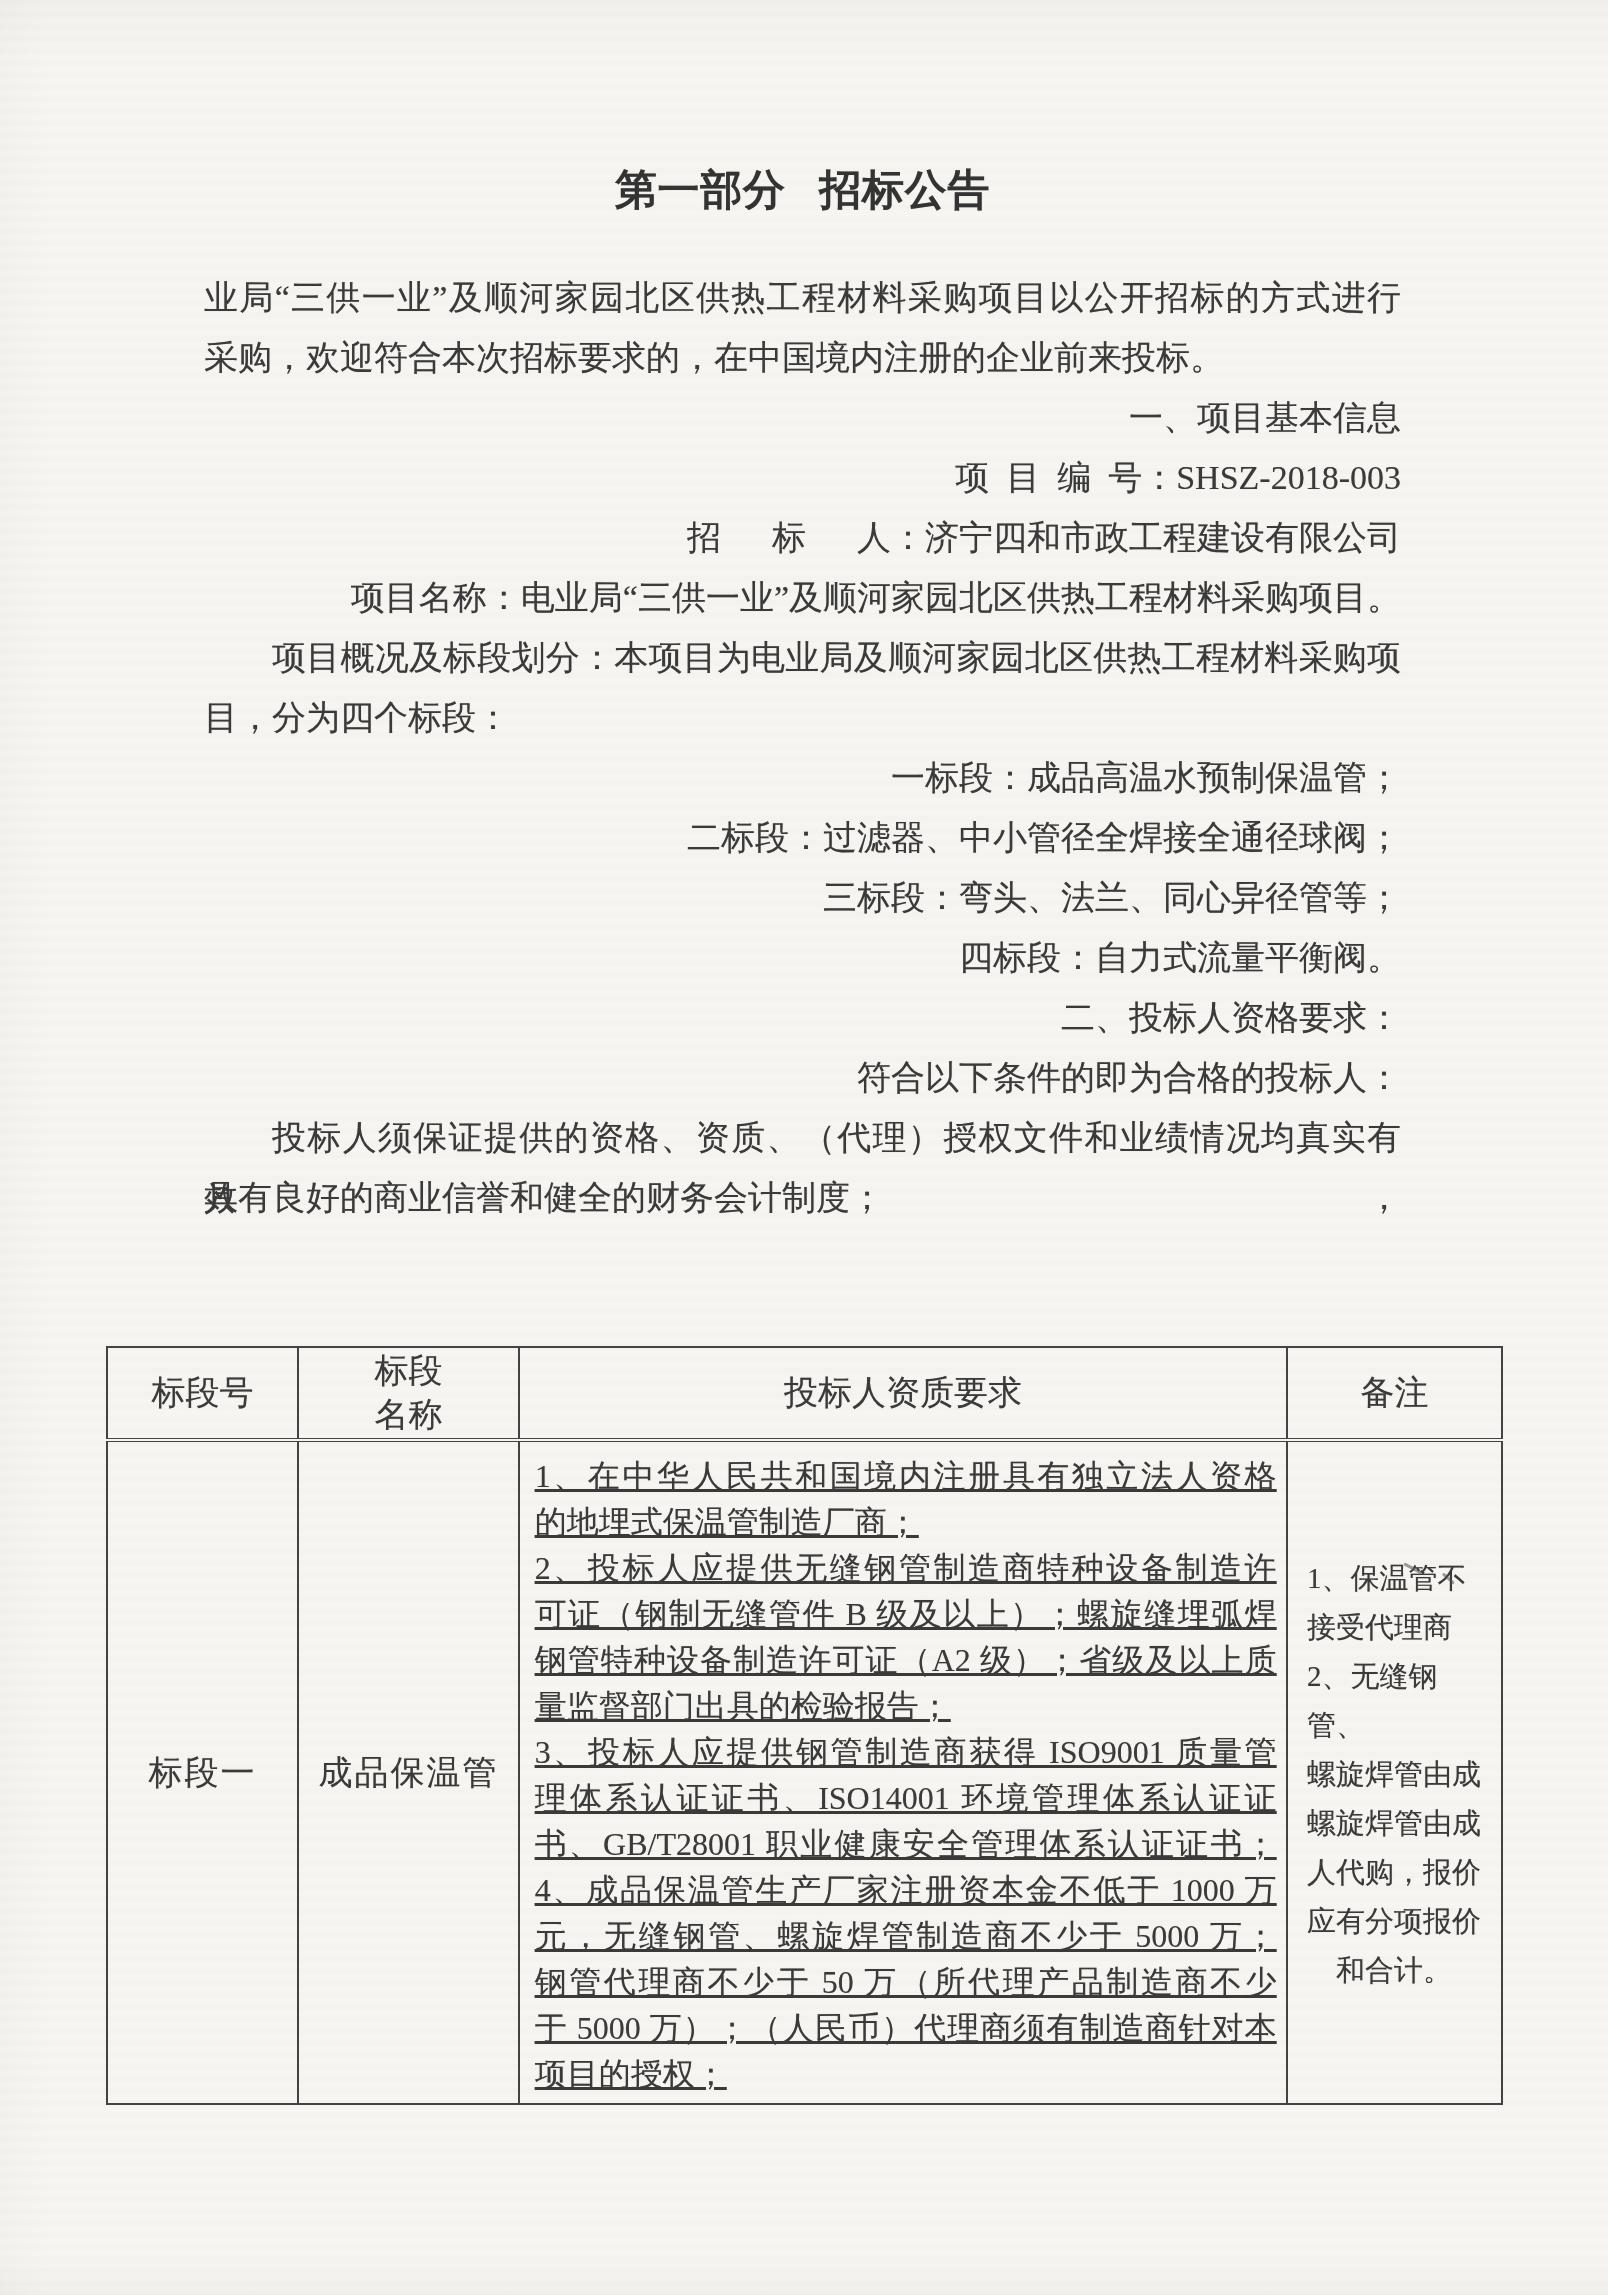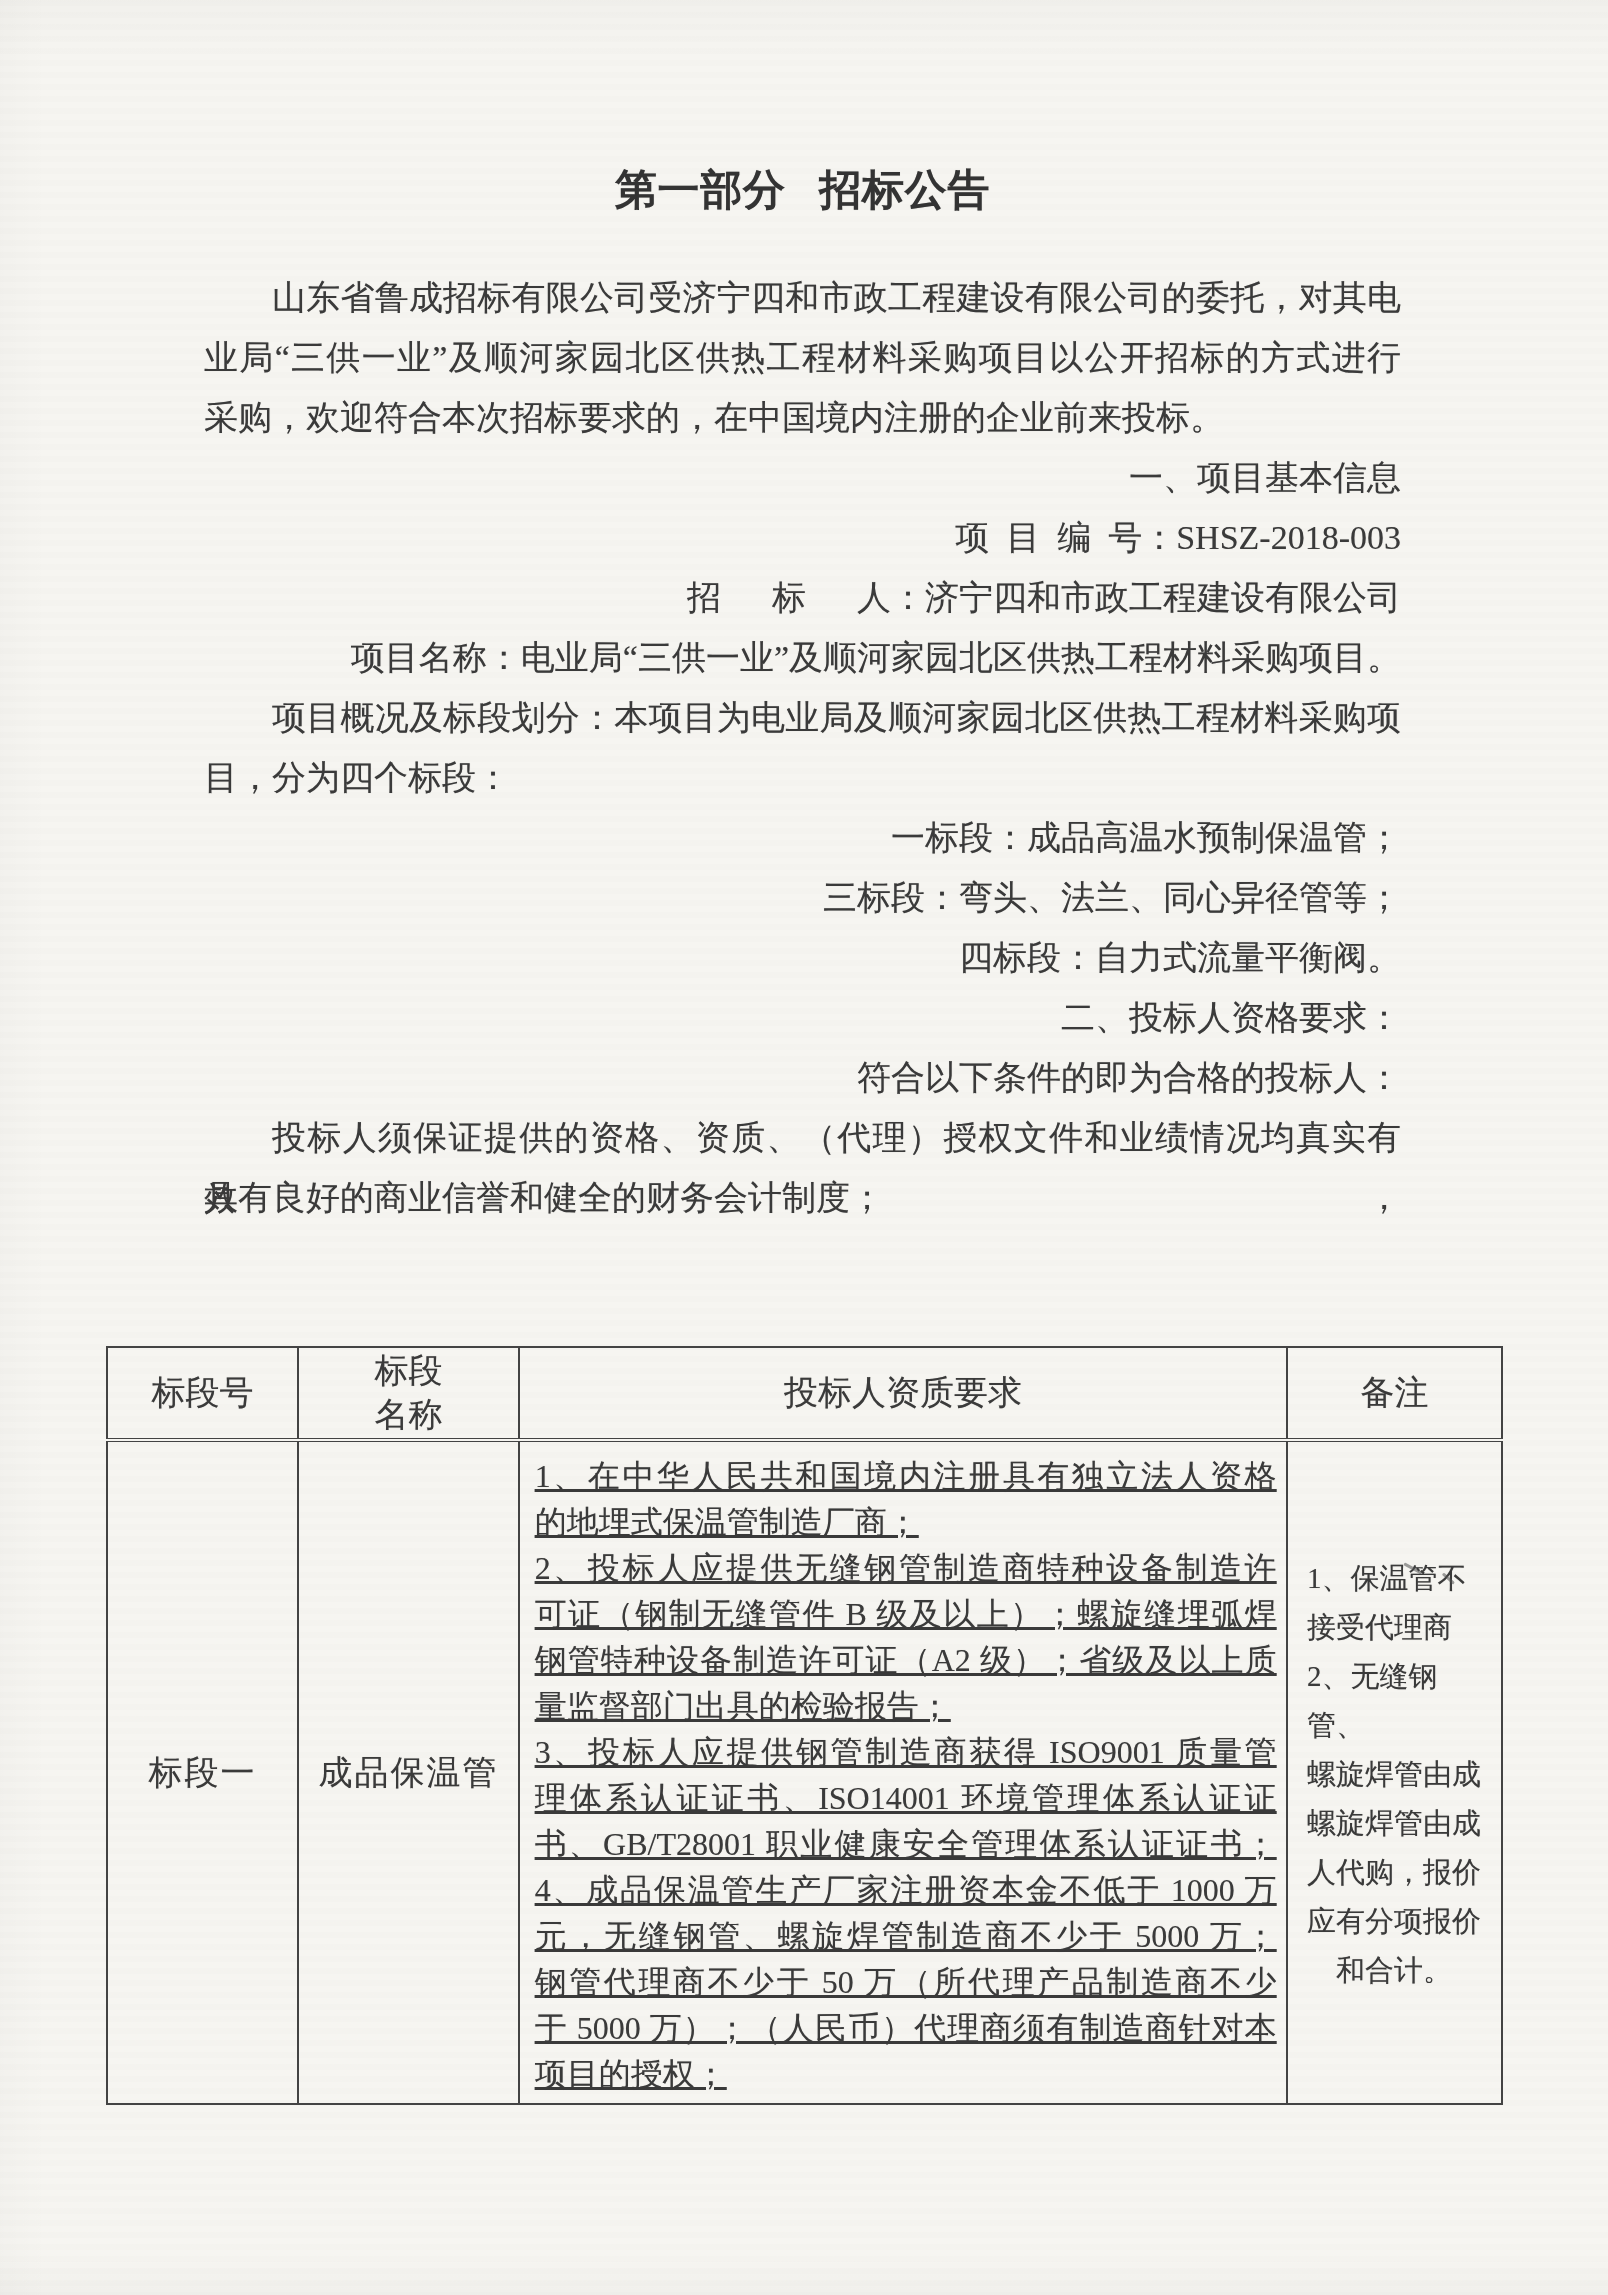--- a/index.html
+++ b/index.html
@@ -70,30 +70,30 @@
   .tick2{left:1441px;top:1577px;width:14.7px;transform:rotate(42deg);}
 </style>
 </head>
 <body>
 
 <div class="page">
 
   <h1 class="title">第一部分   招标公告</h1>
 
   <div class="lines">
-    <div class="ln ind fill">山东省鲁成招标有限公司受济宁四和市政工程建设有限公司的委托，对其电</div>
     <div class="ln fill">业局“三供一业”及顺河家园北区供热工程材料采购项目以公开招标的方式进行</div>
     <div class="ln">采购，欢迎符合本次招标要求的，在中国境内注册的企业前来投标。</div>
     <div class="ln ind">一、项目基本信息</div>
     <div class="ln ind">项  目  编  号：SHSZ-2018-003</div>
     <div class="ln ind">招      标      人：济宁四和市政工程建设有限公司</div>
     <div class="ln ind">项目名称：电业局“三供一业”及顺河家园北区供热工程材料采购项目。</div>
     <div class="ln ind fill">项目概况及标段划分：本项目为电业局及顺河家园北区供热工程材料采购项</div>
     <div class="ln">目，分为四个标段：</div>
     <div class="ln ind">一标段：成品高温水预制保温管；</div>
+    <div class="ln ind">二标段：过滤器、中小管径全焊接全通径球阀；</div>
     <div class="ln ind">三标段：弯头、法兰、同心异径管等；</div>
     <div class="ln ind">四标段：自力式流量平衡阀。</div>
     <div class="ln ind">二、投标人资格要求：</div>
     <div class="ln ind">符合以下条件的即为合格的投标人：</div>
     <div class="ln ind fill">投标人须保证提供的资格、资质、（代理）授权文件和业绩情况均真实有效，</div>
     <div class="ln">具有良好的商业信誉和健全的财务会计制度；</div>
   </div>
 
   <table class="bid-table">
     <colgroup>

